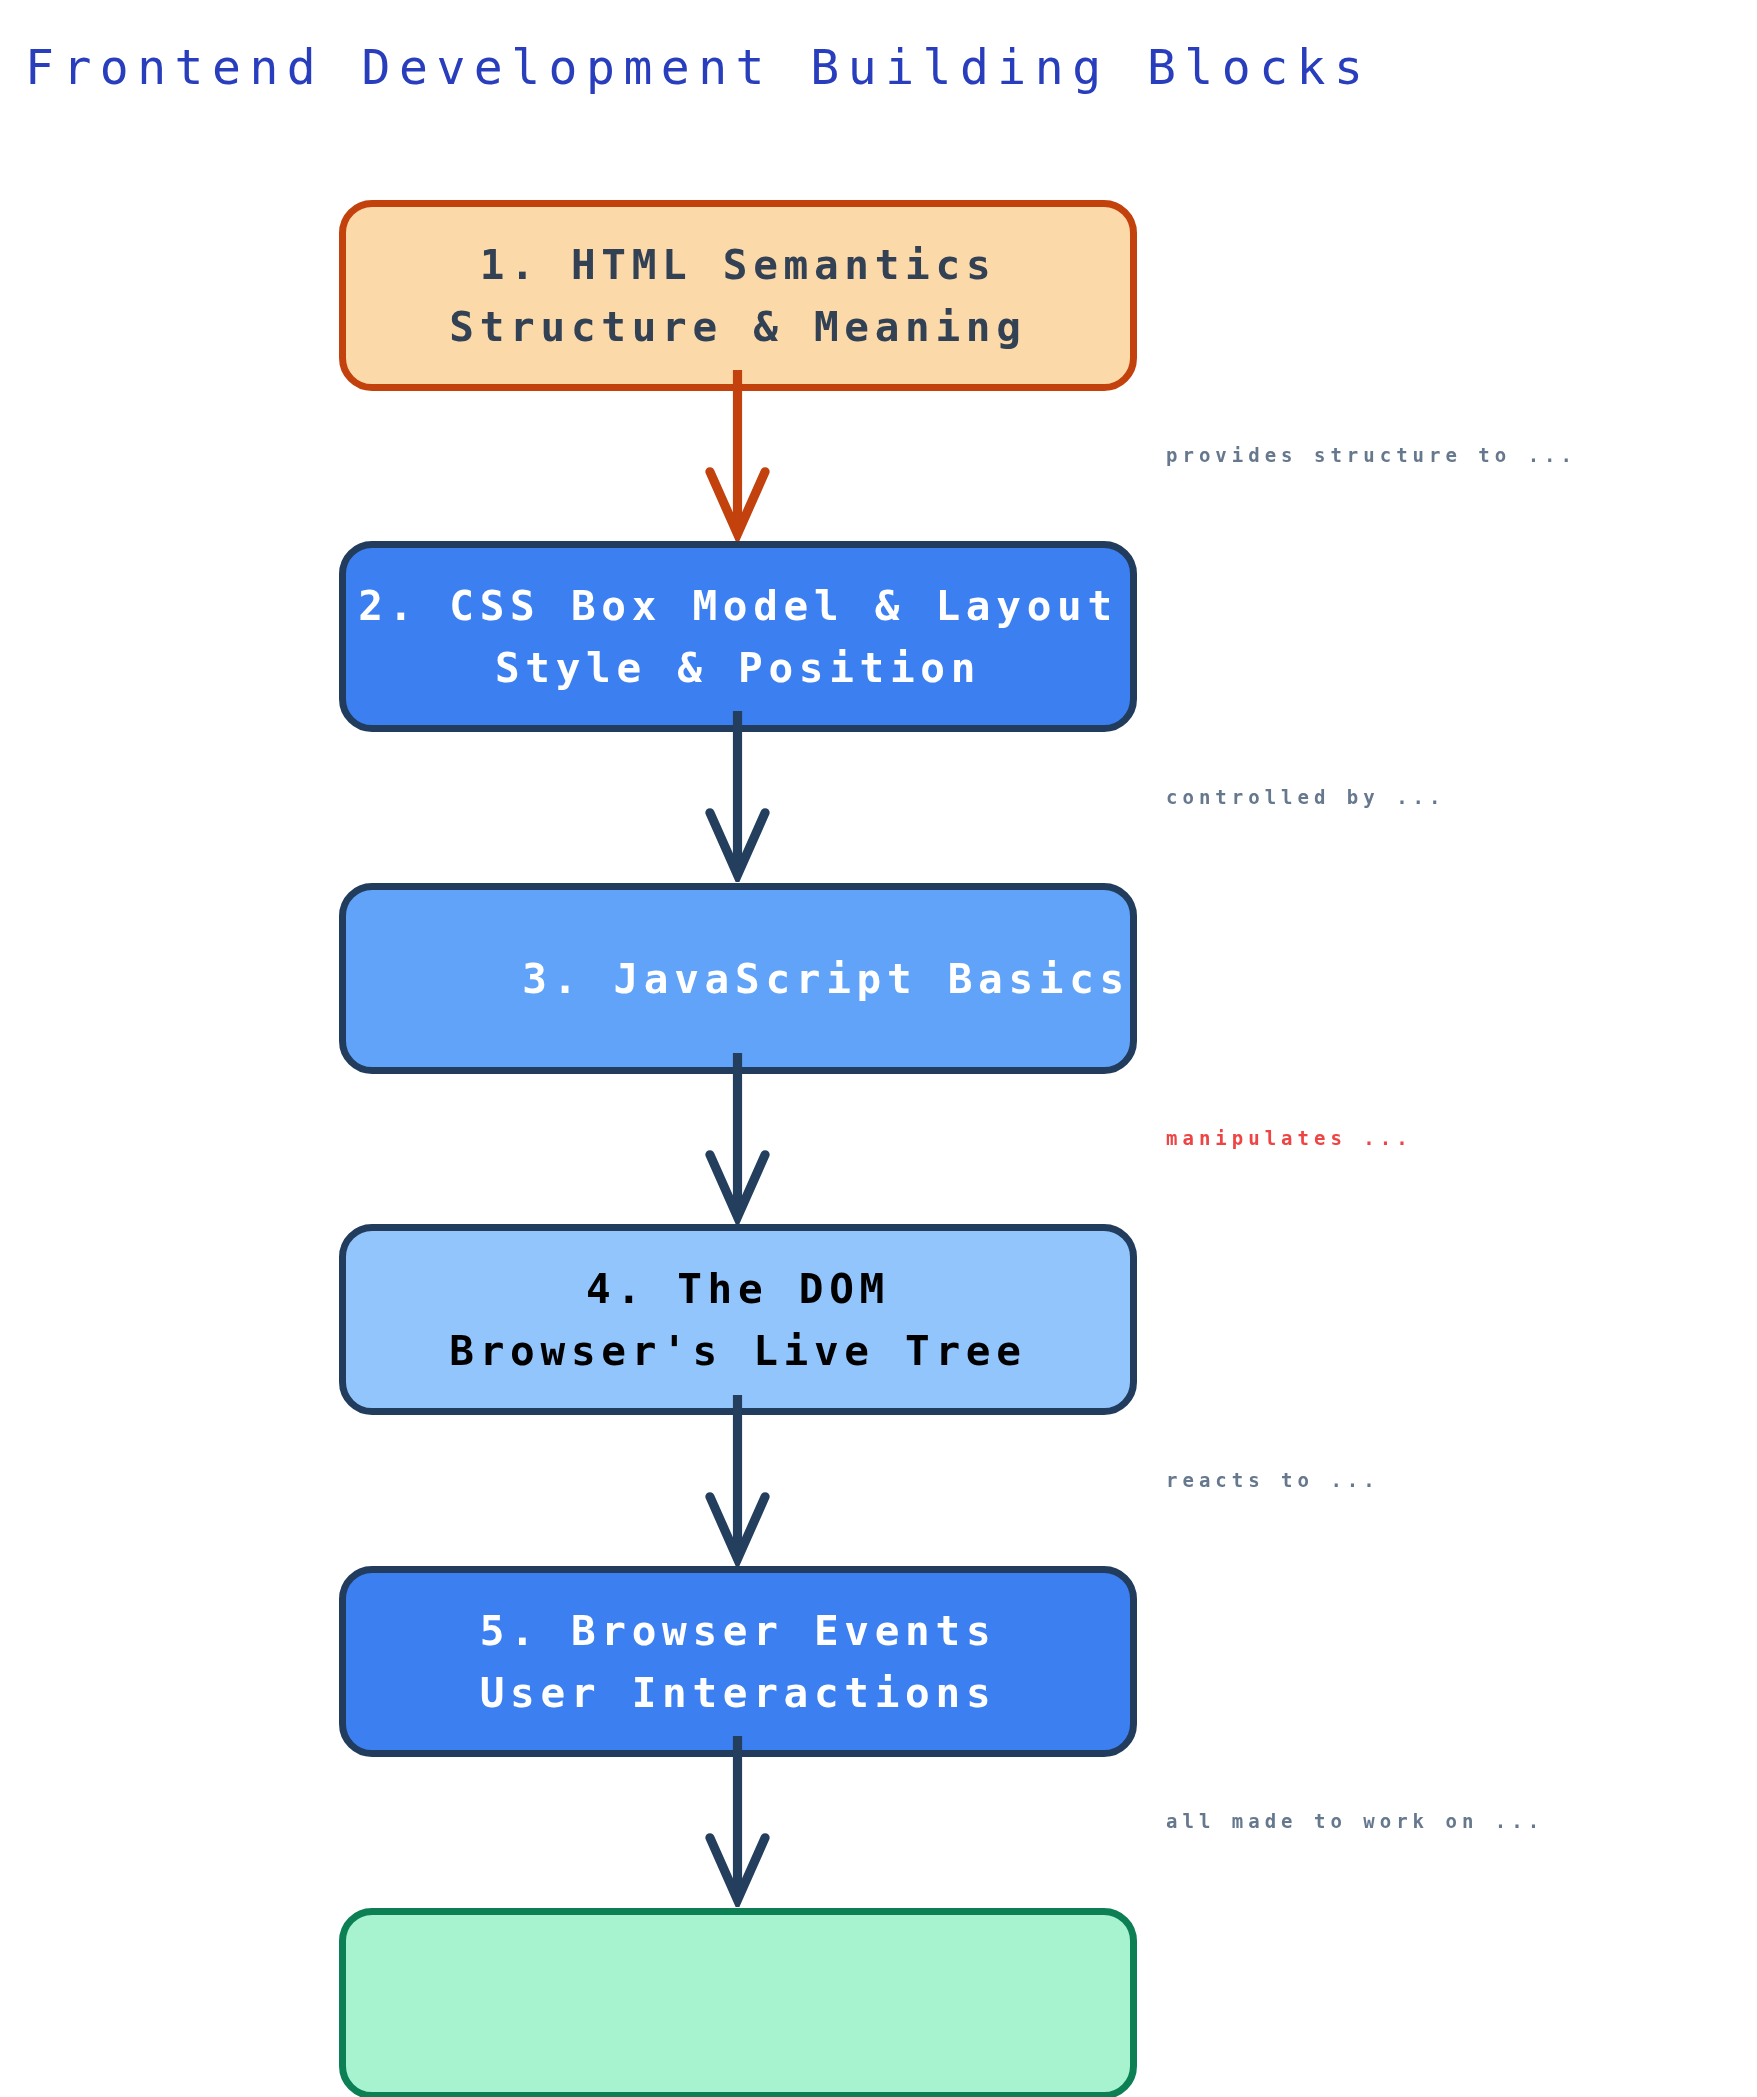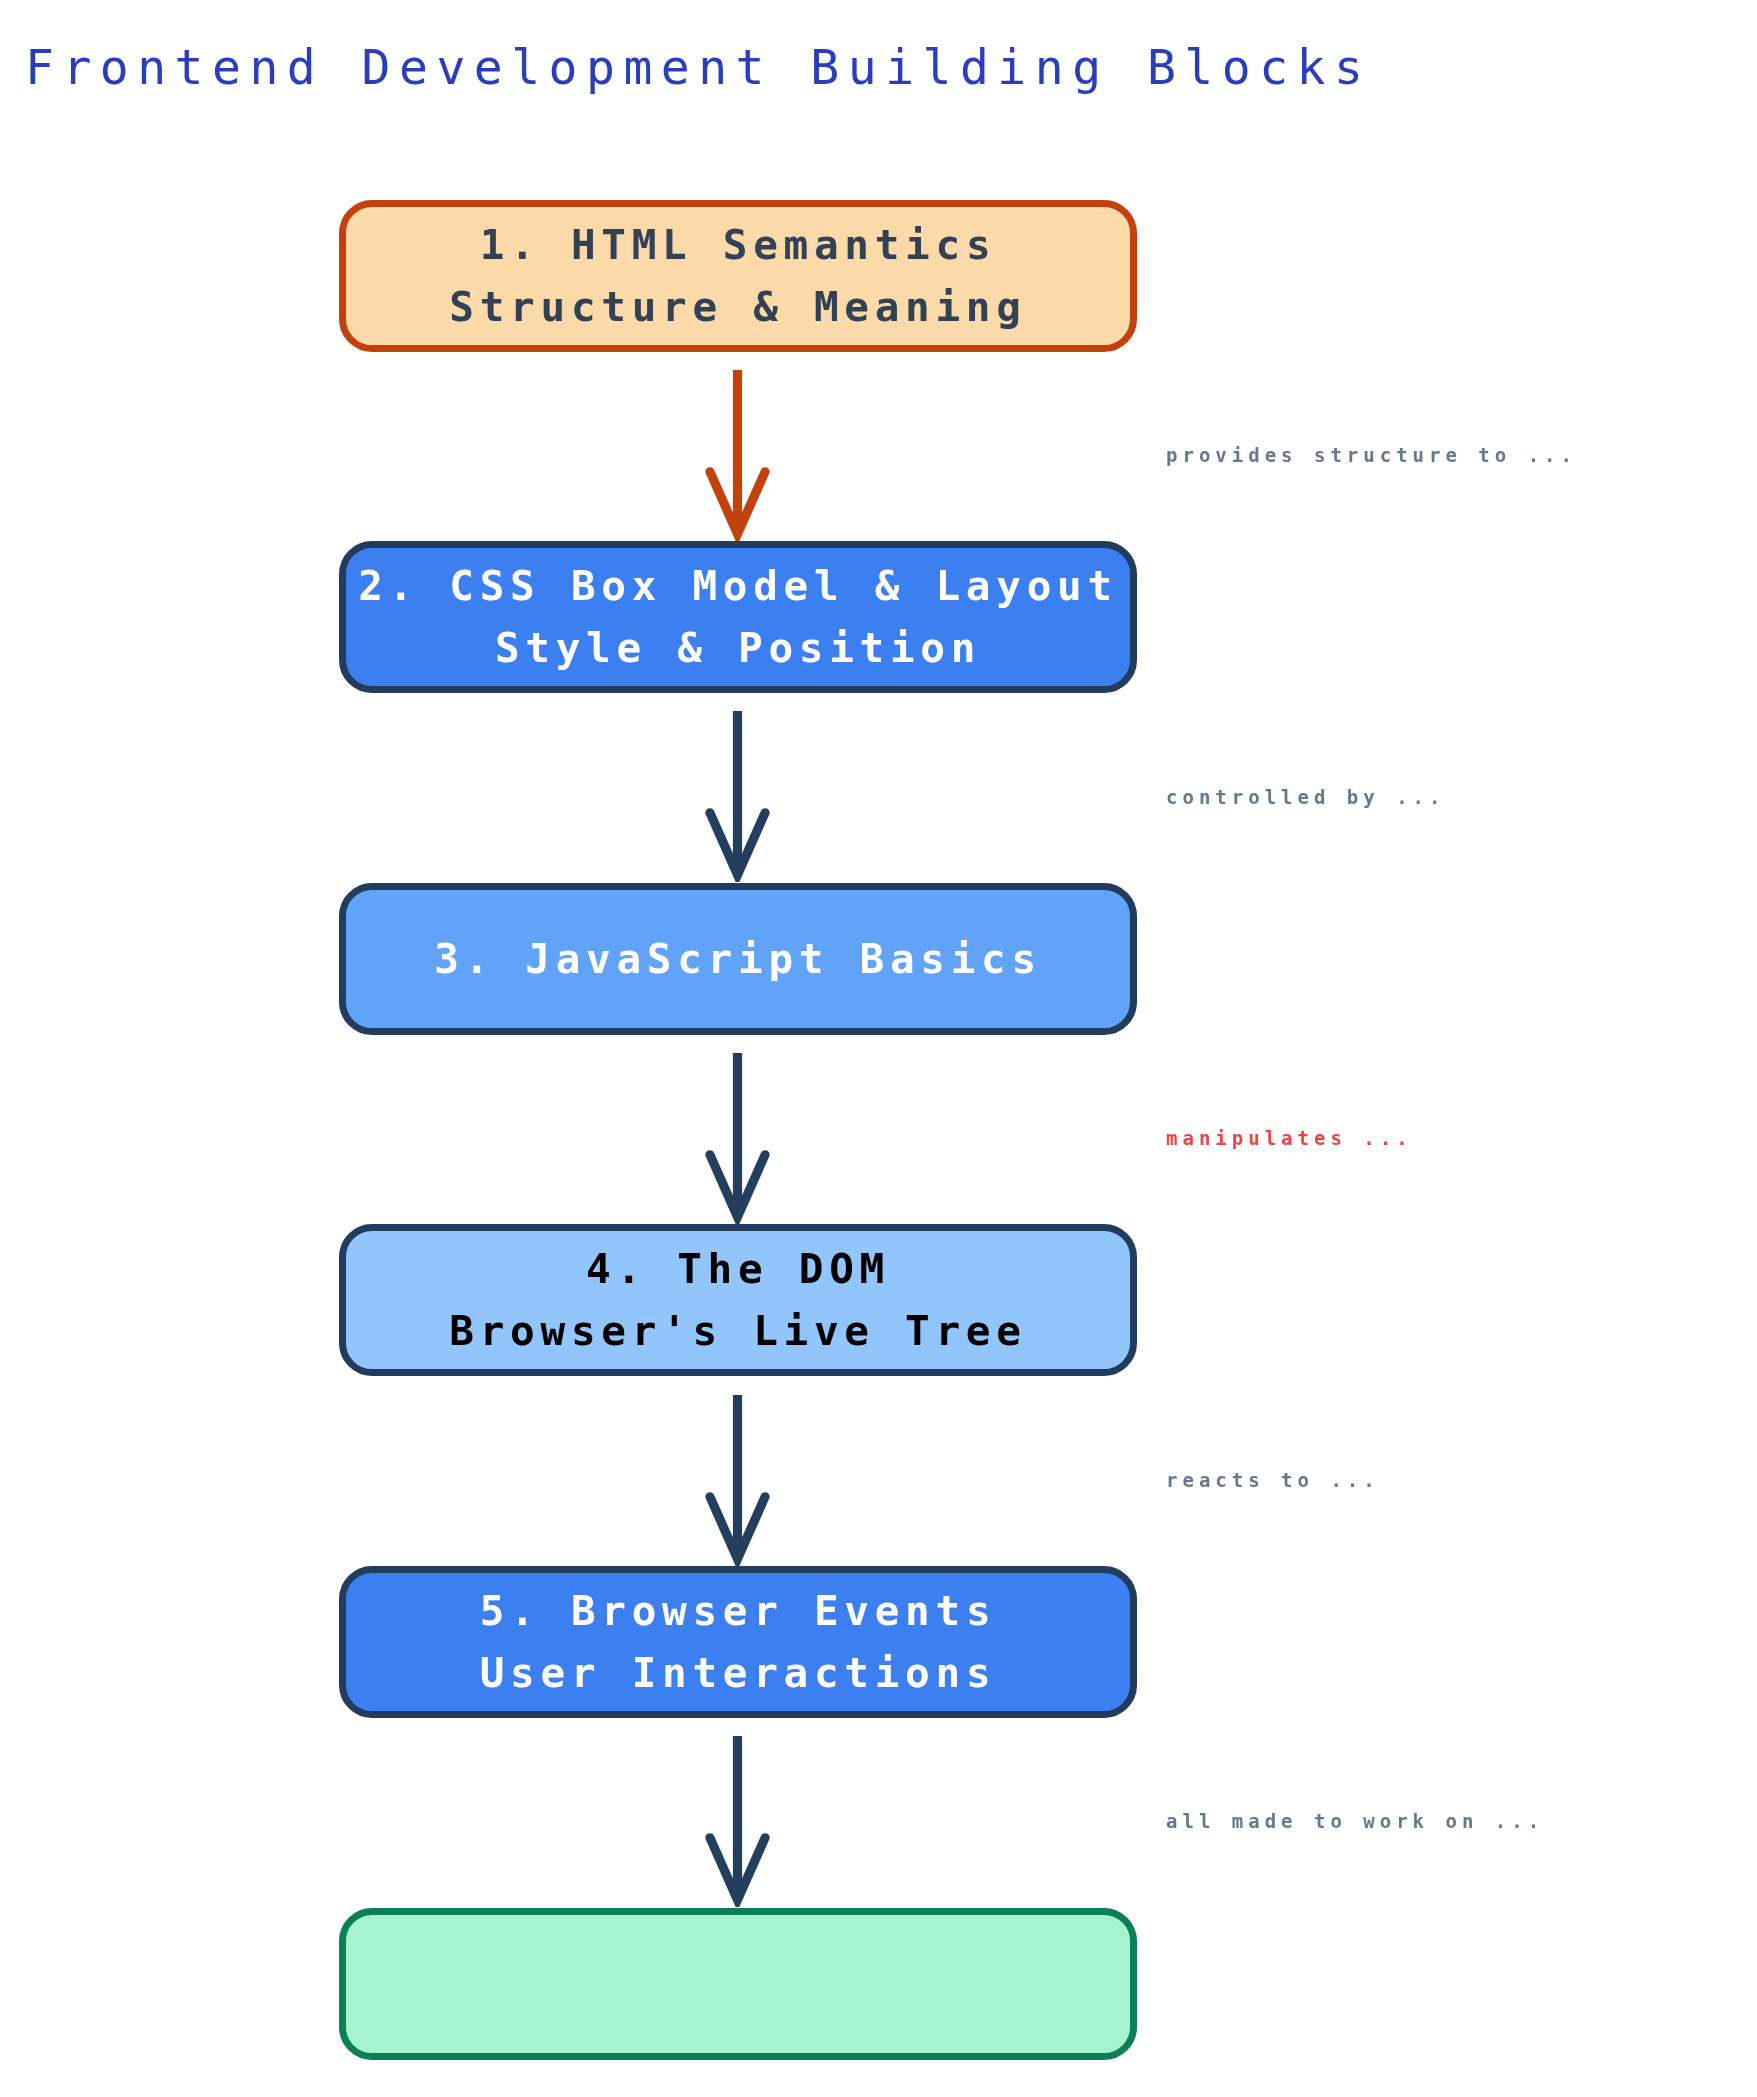--- a/index.html
+++ b/index.html
@@ -21,38 +21,38 @@
     font-size: 48px;
     font-weight: 400;
     letter-spacing: 8.5px;
     line-height: 78px;
     white-space: nowrap;
   }
   .node {
     position: absolute;
     left: 339px;
     width: 798px;
-    height: 152px;
+    height: 191px;
     box-sizing: border-box;
     border: 7px solid #24405E;
     border-radius: 33px;
     display: flex;
     flex-direction: column;
     align-items: center;
     justify-content: center;
     text-align: center;
     font-size: 41px;
     font-weight: 700;
     letter-spacing: 5.7px;
     line-height: 62px;
     white-space: nowrap;
   }
   .node-1 { top: 200px; }
   .node-2 { top: 541px; }
-  .node-3 { top: 883px; }
+  .node-3 { top: 883px; align-items: flex-end; }
   .node-4 { top: 1224px; }
   .node-5 { top: 1566px; }
   .node-6 { top: 1908px; }
 
   .arrow {
     position: absolute;
     left: 681px;
     width: 113px;
     height: 171px;
   }

